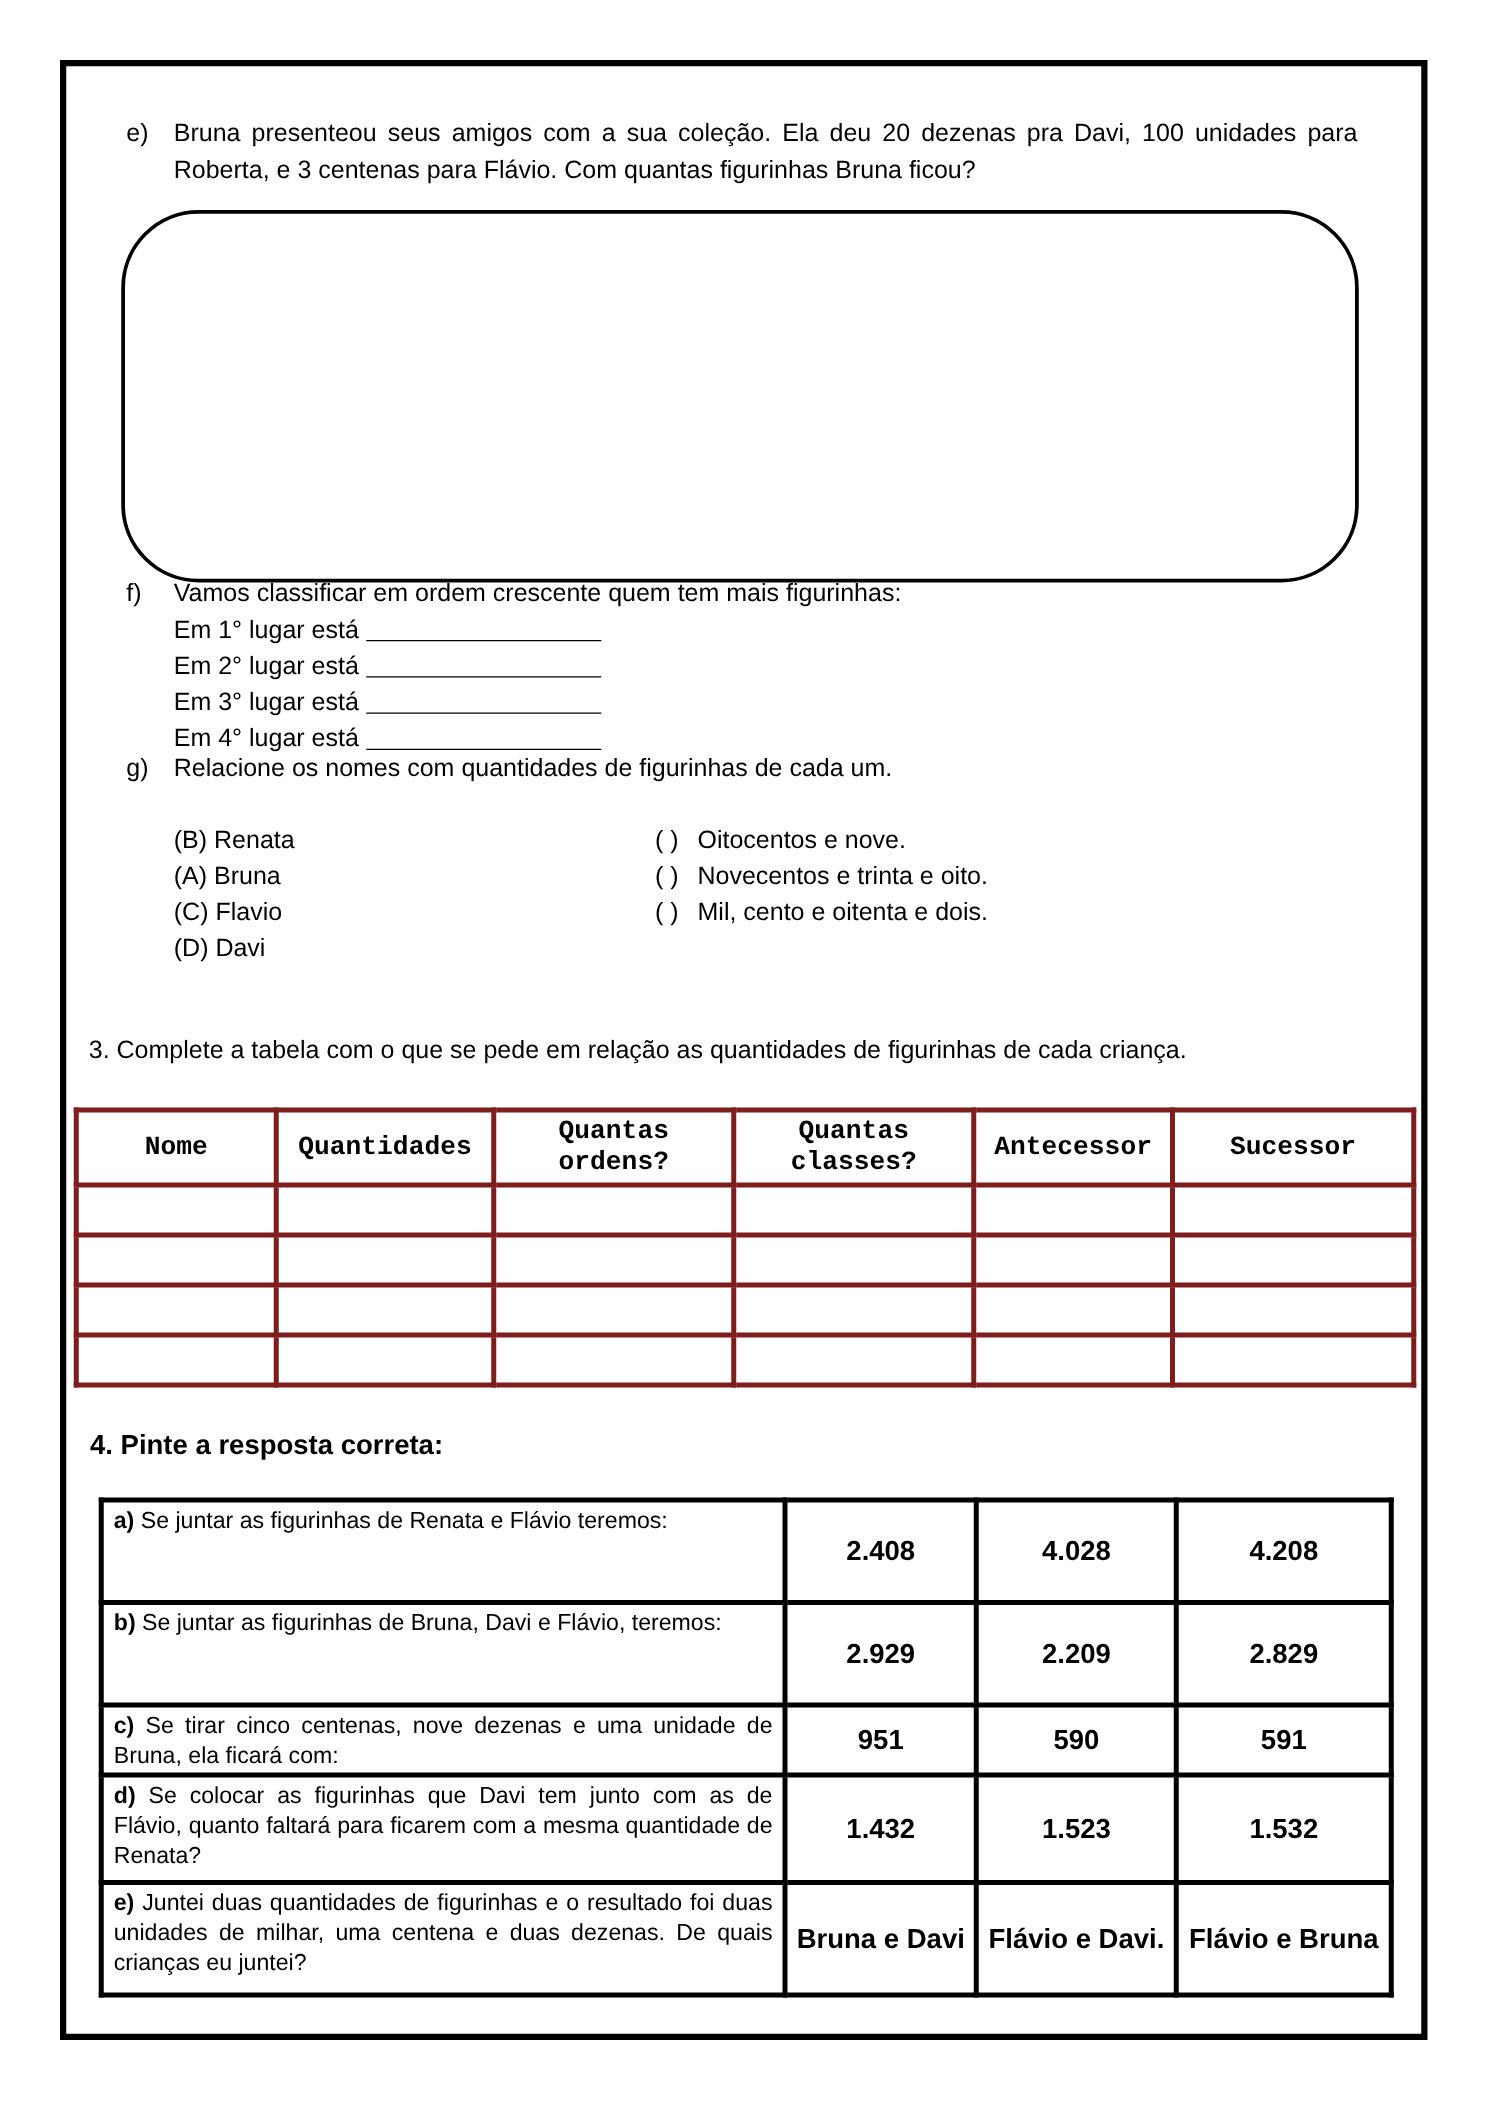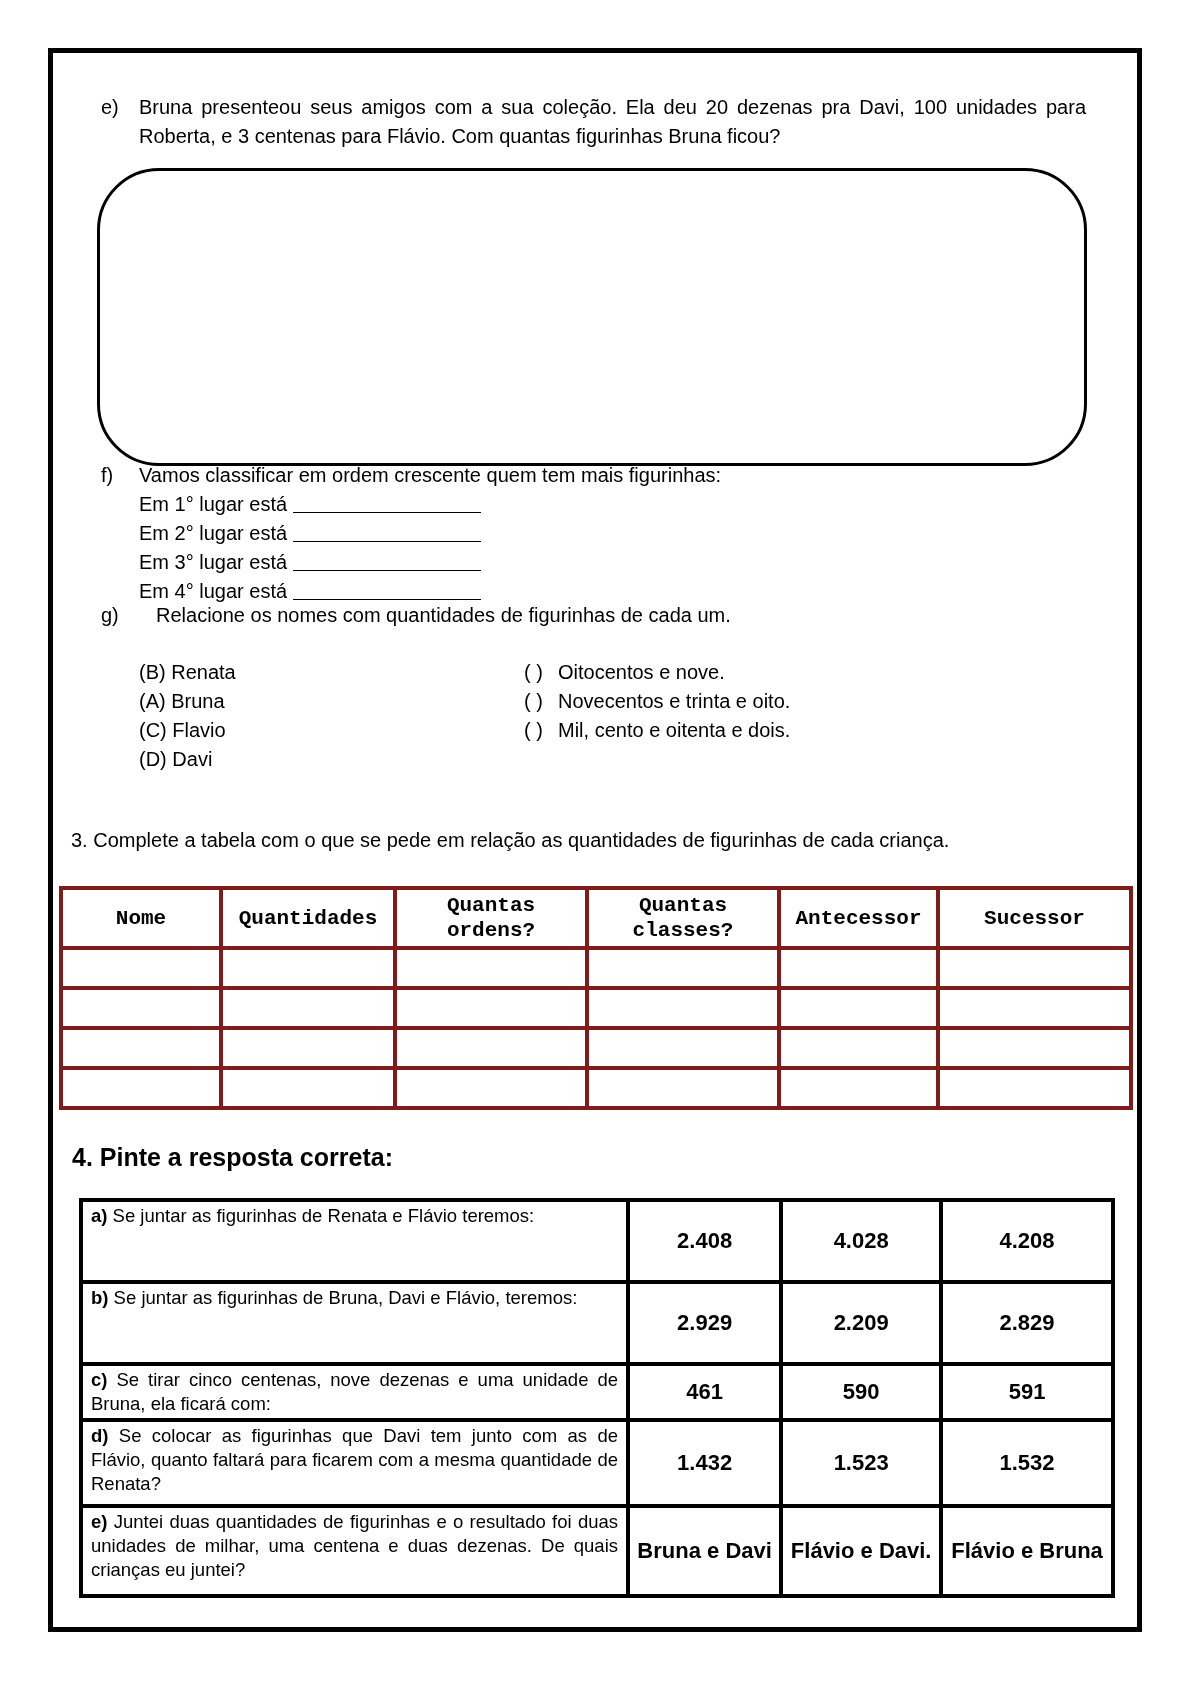--- a/index.html
+++ b/index.html
@@ -14,21 +14,21 @@
     .rank-line { display: flex; }
     .rank-line .blank { display: inline-block; width: 188px; border-bottom: 1.5px solid #000; height: 22px; margin-left: 6px; }
     .match-row { height: 29px; }
     .paren { display: inline-block; width: 34px; }
 
     table.t3 { position: absolute; left: 59px; top: 886px; width: 1074px; border-collapse: collapse; }
     table.t3 td, table.t3 th { border: 4px solid #7f1d1d; padding: 0; font-family: Liberation Mono, monospace; }
     table.t3 th { font-weight: bold; font-size: 21px; line-height: 25px; height: 56px; text-align: center; }
     table.t3 td { height: 36px; }
 
-    .h4 { position: absolute; left: 72px; top: 1143px; font-size: 25px; font-weight: bold; }
+    .h4 { position: absolute; left: 72px; top: 1143px; font-size: 22px; font-weight: bold; }
     table.t4 { position: absolute; left: 79px; top: 1198px; width: 1036px; border-collapse: collapse; border-radius: 31px; }
     table.t4 td { border: 4px solid #000; vertical-align: top; }
     table.t4 td.stmt { width: 527px; font-size: 18.5px; line-height: 24px; padding: 2px 8px 0 8px; text-align: justify; text-align-last: left; }
     table.t4 td.opt { font-weight: bold; font-size: 22px; line-height: 32px; text-align: center; vertical-align: middle; }
     table.t4 tr.r1 td { height: 76px; }
     table.t4 tr.r2 td { height: 76px; }
     table.t4 tr.r3 td { height: 50px; }
     table.t4 tr.r4 td { height: 80px; }
     table.t4 tr.r5 td { height: 84px; }
     .stmt-tag { font-weight: bold; }
@@ -57,21 +57,21 @@
       <span>Em 3° lugar está</span>
       <span class="blank"></span>
     </div>
   <div class="rank-line">
       <span>Em 4° lugar está</span>
       <span class="blank"></span>
     </div>
 </div>
 
 <div class="q-label txt" style="left:101px; top:601px;">g)</div>
-<div class="q-body txt" style="left:139px; top:601px; width:900px;margin-left:17px;">Relacione os nomes com quantidades de figurinhas de cada um.</div>
+<div class="q-body txt" style="left:139px; top:601px; width:900px;">Relacione os nomes com quantidades de figurinhas de cada um.</div>
 
 <div class="abs txt" style="left:139px; top:658px; width:300px;">
   <div class="match-row">(B) Renata</div>
   <div class="match-row">(A) Bruna</div>
   <div class="match-row">(C) Flavio</div>
   <div class="match-row">(D) Davi</div>
 </div>
 <div class="abs txt" style="left:524px; top:658px; width:500px;">
   <div class="match-row"><span class="paren">(   )</span><span>Oitocentos e nove.</span></div>
   <div class="match-row"><span class="paren">(   )</span><span>Novecentos e trinta e oito.</span></div>
@@ -136,21 +136,21 @@
     <td class="opt">4.208</td>
   </tr>
   <tr class="r2">
     <td class="stmt"><span class="stmt-tag">b)</span><span> Se juntar as figurinhas de Bruna, Davi e Flávio, teremos:</span></td>
     <td class="opt">2.929</td>
     <td class="opt">2.209</td>
     <td class="opt">2.829</td>
   </tr>
   <tr class="r3">
     <td class="stmt"><span class="stmt-tag">c)</span><span> Se tirar cinco centenas, nove dezenas e uma unidade de Bruna, ela ficará com:</span></td>
-    <td class="opt">461</td>
+    <td class="opt">951</td>
     <td class="opt">590</td>
     <td class="opt">591</td>
   </tr>
   <tr class="r4">
     <td class="stmt"><span class="stmt-tag">d)</span><span> Se colocar as figurinhas que Davi tem junto com as de Flávio, quanto faltará para ficarem com a mesma quantidade de Renata?</span></td>
     <td class="opt">1.432</td>
     <td class="opt">1.523</td>
     <td class="opt">1.532</td>
   </tr>
   <tr class="r5">

